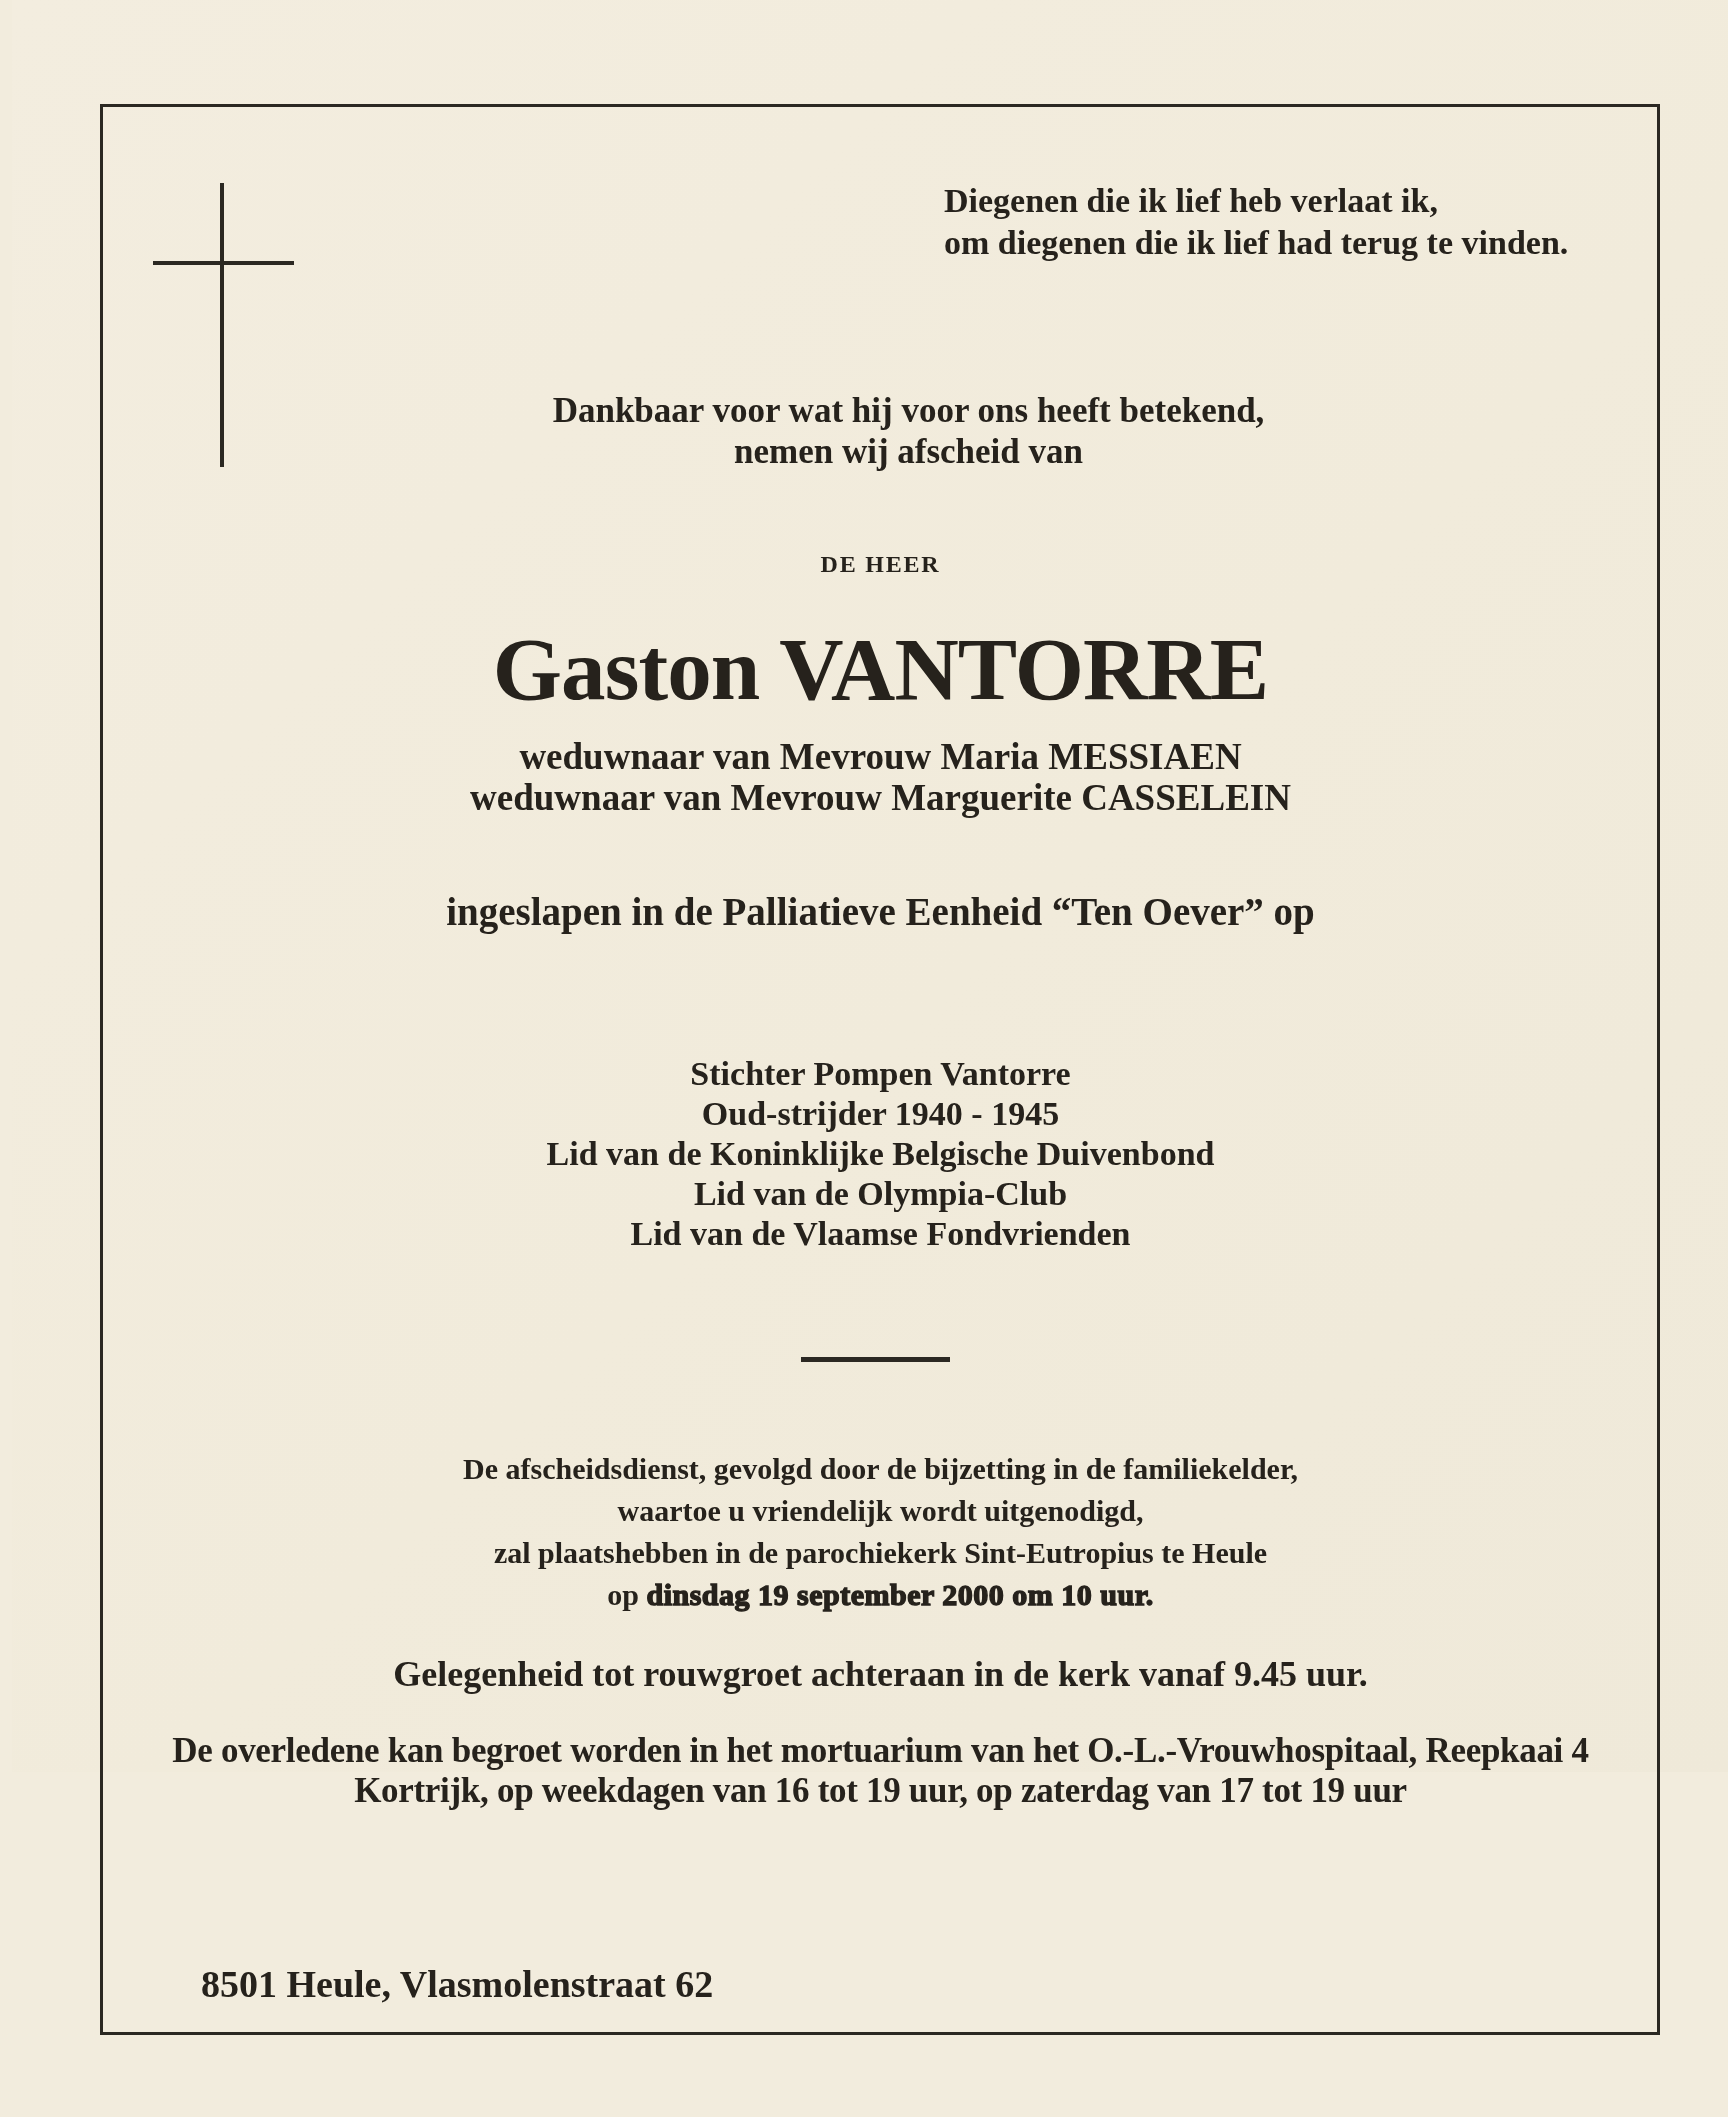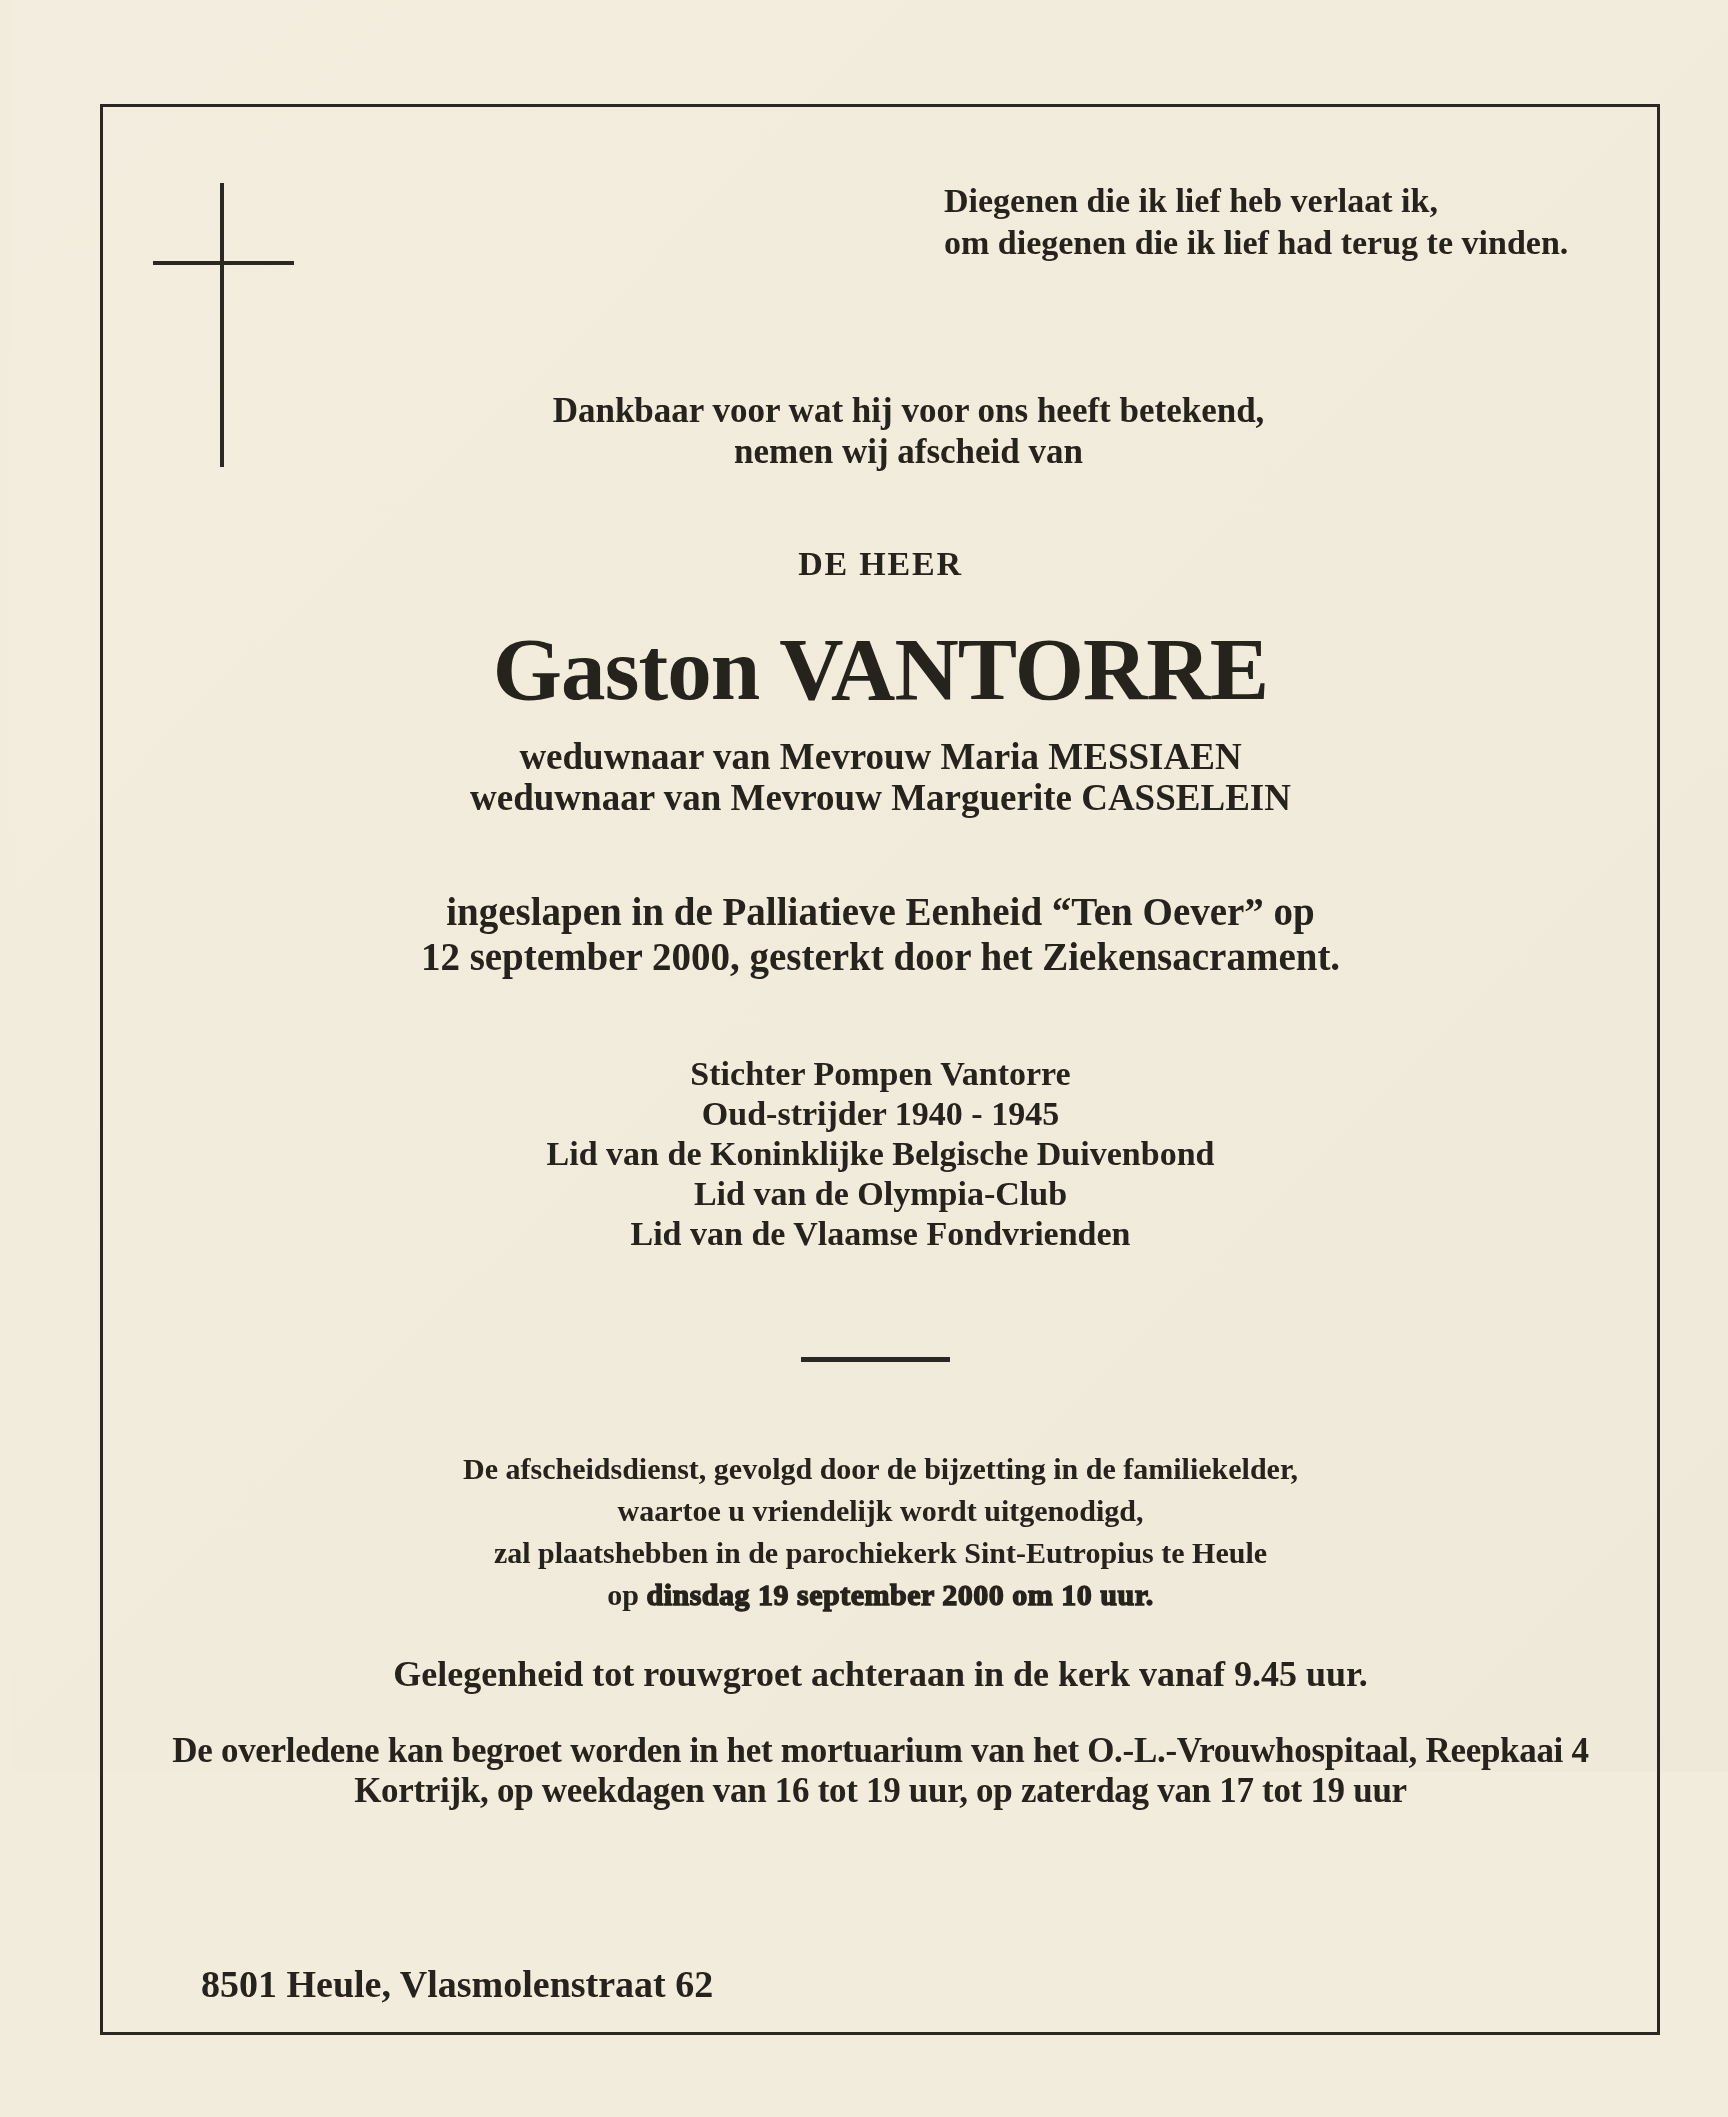--- a/index.html
+++ b/index.html
@@ -47,21 +47,21 @@
     left: 932px; top: 180px;
     font-size: 34px; line-height: 42px;
     text-align: left;
   }
   .intro {
     top: 390px;
     font-size: 35px; line-height: 41px; padding-left: 28px;
   }
   .honorific {
     top: 546px;
-    font-size: 34px; line-height: 36px;
+    font-size: 24px; line-height: 36px;
     letter-spacing: 1.8px;
   }
   .deceased-name {
     top: 619px;
     font-size: 89px; line-height: 101px;
     letter-spacing: -0.9px;
   }
   .widower {
     top: 736px;
     font-size: 37px; line-height: 41px;
@@ -133,21 +133,20 @@
     <div class="line">Gaston VANTORRE</div>
   </div>
 
   <div class="block centered widower">
     <div class="line">weduwnaar van Mevrouw Maria MESSIAEN</div>
     <div class="line">weduwnaar van Mevrouw Marguerite CASSELEIN</div>
   </div>
 
   <div class="block centered life">
     <div class="line">ingeslapen in de Palliatieve Eenheid “Ten Oever” op</div>
-    <div class="line">12 september 2000, gesterkt door het Ziekensacrament.</div>
   </div>
 
   <div class="block centered memberships">
     <div class="line">Stichter Pompen Vantorre</div>
     <div class="line">Oud-strijder 1940 - 1945</div>
     <div class="line">Lid van de Koninklijke Belgische Duivenbond</div>
     <div class="line">Lid van de Olympia-Club</div>
     <div class="line">Lid van de Vlaamse Fondvrienden</div>
   </div>
 

